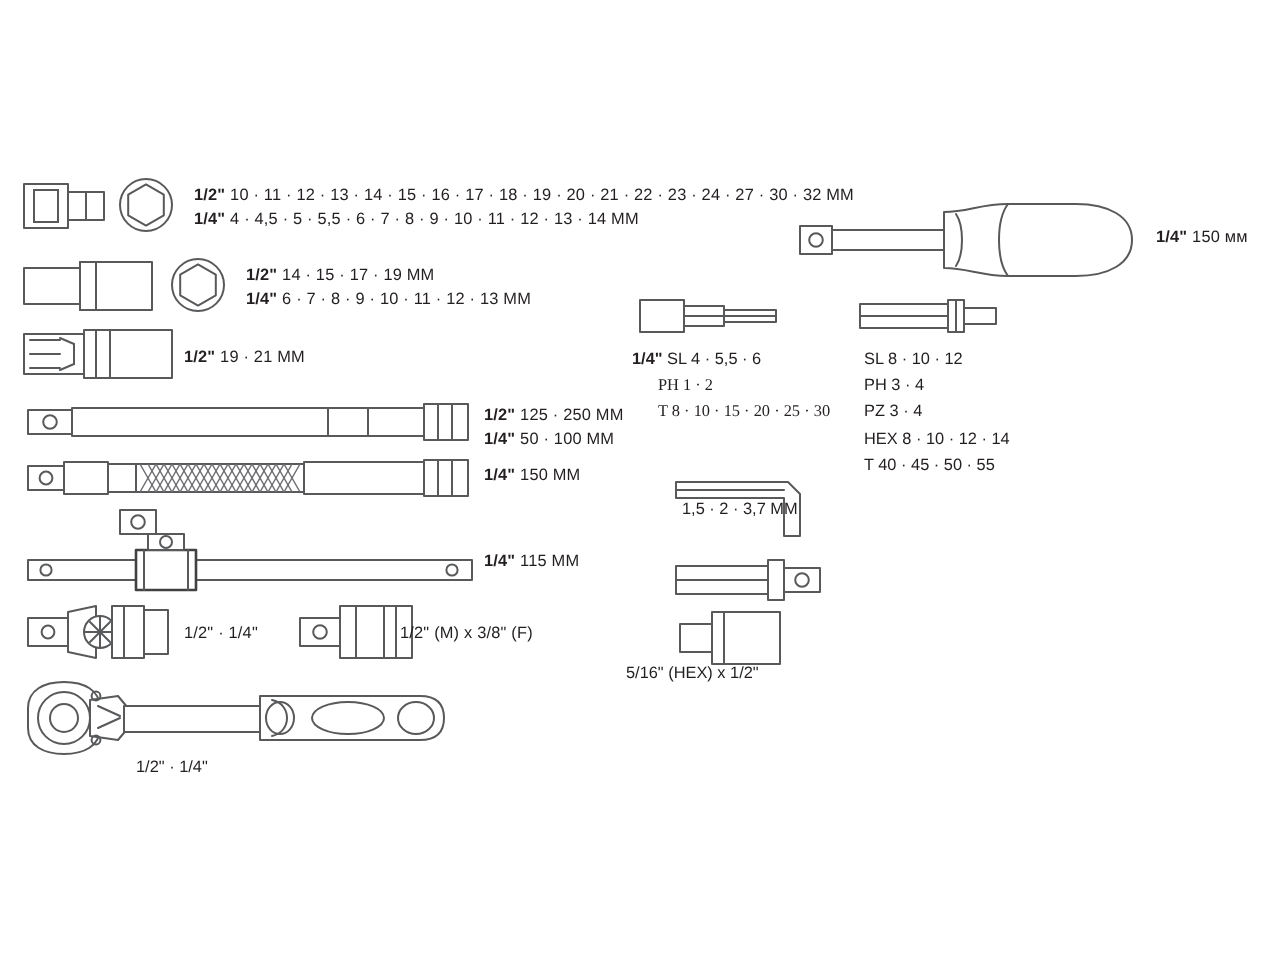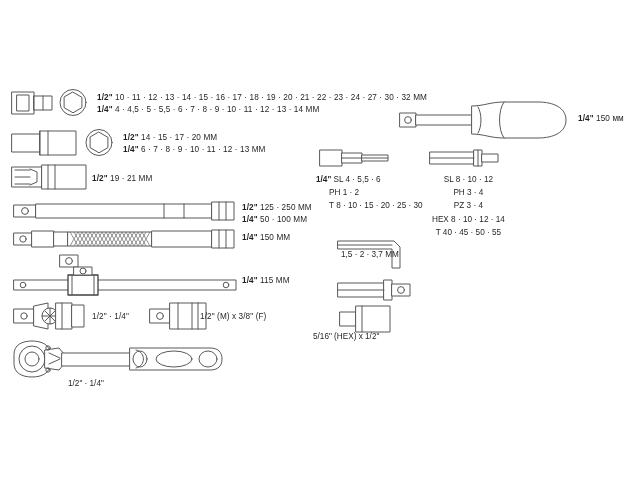--- a/index.html
+++ b/index.html
@@ -42,21 +42,21 @@
   
   .spec {
     position: absolute;
     font-size: 8.2px;
     line-height: 13.2px;
     white-space: nowrap;
     color: #231f20;
   }
   .spec .row { white-space: nowrap; }
   .spec .sz { font-weight: bold; }
-  .spec .ind { padding-left: 13px; }
+  .spec .ind { padding-left: 13px; font-family: Liberation Serif, serif; }
 
   
   .cap {
     position: absolute;
     font-size: 8.2px;
     line-height: 11px;
     white-space: nowrap;
     color: #231f20;
   }
 
@@ -128,21 +128,21 @@
   </div>
   <div class="item" style="left:84px; top:127px;">
     <svg width="30" height="31" viewBox="0 0 30 31">
       <circle class="ln" cx="15" cy="15.5" r="13"></circle>
       <path class="ln" d="M15 5.2 L23.9 10.35 L23.9 20.65 L15 25.8 L6.1 20.65 L6.1 10.35 Z"></path>
     </svg>
   </div>
   <div class="lbl lbl-block" style="left:123px; top:132px;">
     <div class="row">
       <span class="sz">1/2"</span>
-      <span>14 · 15 · 17 · 20 MM</span>
+      <span>14 · 15 · 17 · 19 MM</span>
     </div>
     <div class="row">
       <span class="sz">1/4"</span>
       <span>6 · 7 · 8 · 9 · 10 · 11 · 12 · 13 MM</span>
     </div>
   </div>
 
   <div class="item" style="left:10px; top:163px;">
     <svg width="78" height="28" viewBox="0 0 78 28">
       <path class="ln" d="M2 4 H32 V24 H2 Z"></path>
@@ -300,21 +300,21 @@
 
   <div class="item" style="left:428px; top:146px;">
     <svg width="72" height="24" viewBox="0 0 72 24">
       <path class="ln" d="M2 6 H46 V18 H2 Z"></path>
       <path class="ln" d="M46 4 H54 V20 H46 Z"></path>
       <path class="ln" d="M54 8 H70 V16 H54 Z"></path>
       <path class="ln-d" d="M2 12 H46"></path>
       <path class="ln-d" d="M50 4 V20"></path>
     </svg>
   </div>
-  <div class="spec" style="left:432px; top:173px;text-align:center;">
+  <div class="spec" style="left:432px; top:173px;">
     <div class="row">SL 8 · 10 · 12</div>
     <div class="row">PH 3 · 4</div>
     <div class="row">PZ 3 · 4</div>
     <div class="row">HEX 8 · 10 · 12 · 14</div>
     <div class="row">T 40 · 45 · 50 · 55</div>
   </div>
 
   <div class="item" style="left:336px; top:238px;">
     <svg width="68" height="32" viewBox="0 0 68 32">
       <path class="ln" d="M2 3 H58 L64 9 V30 H56 V11 H2 Z"></path>

